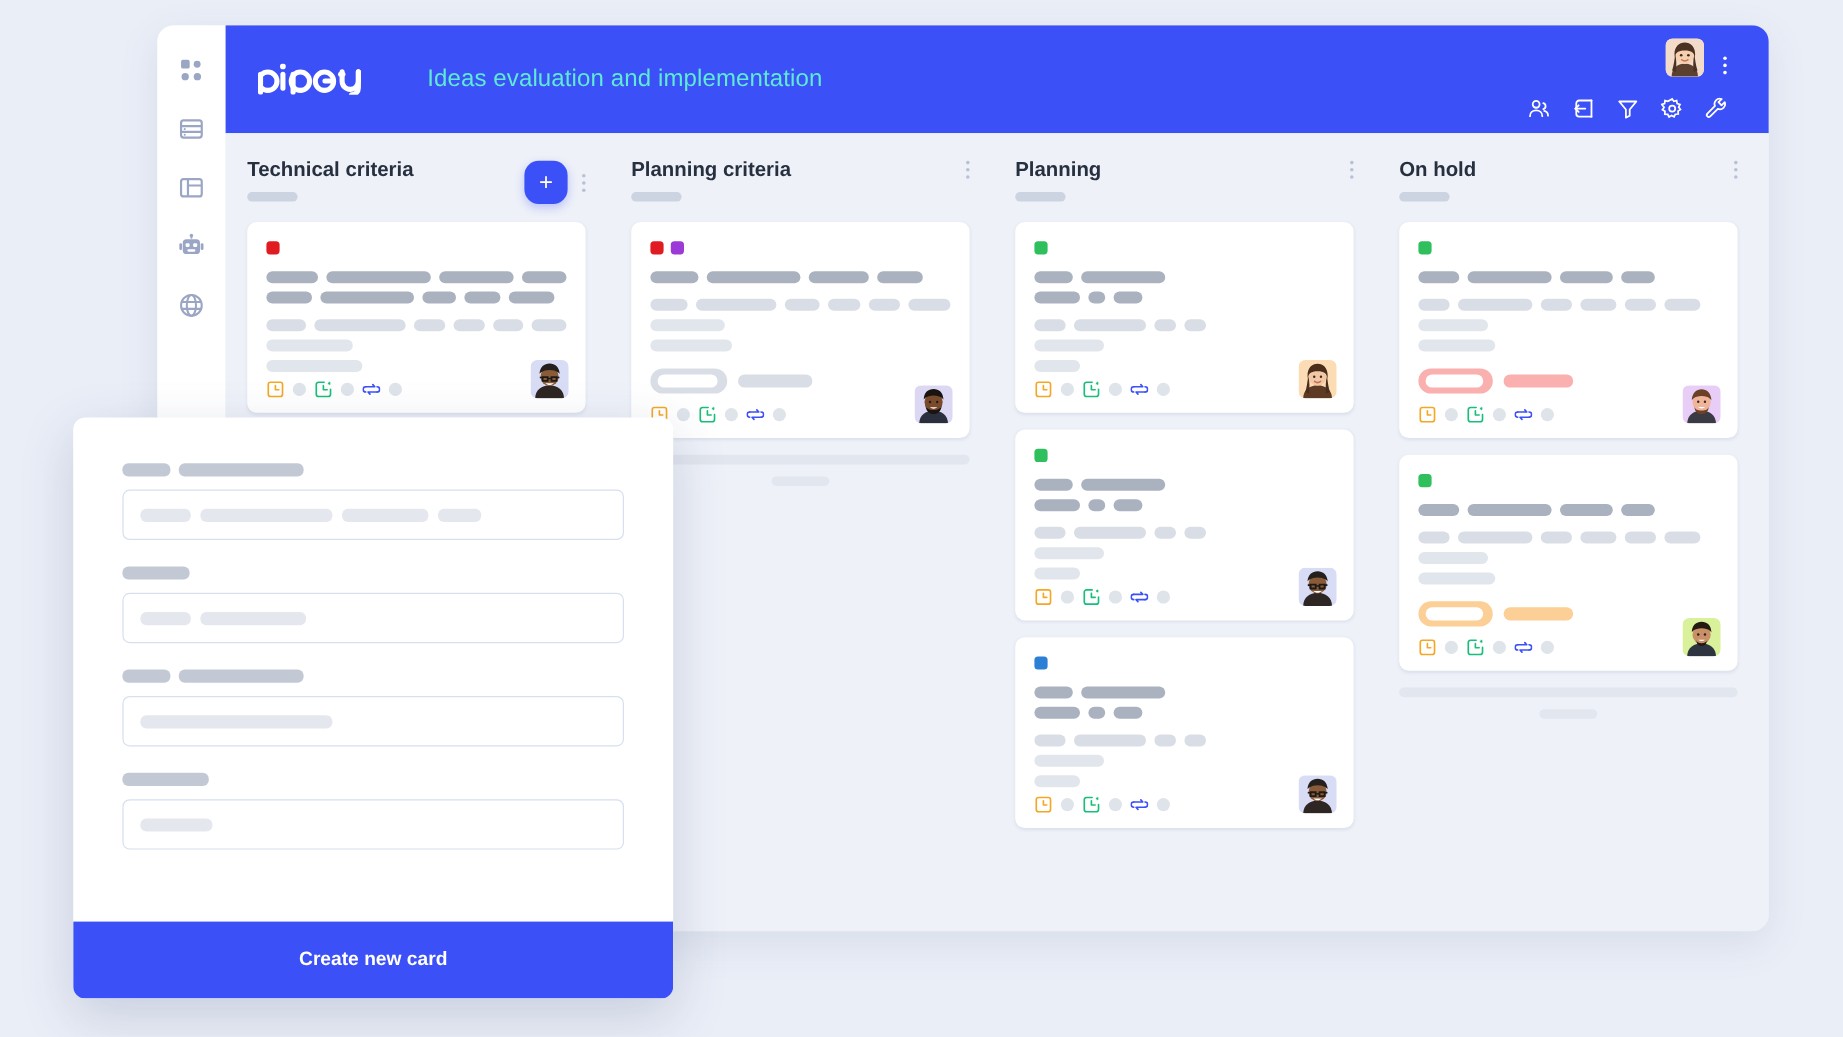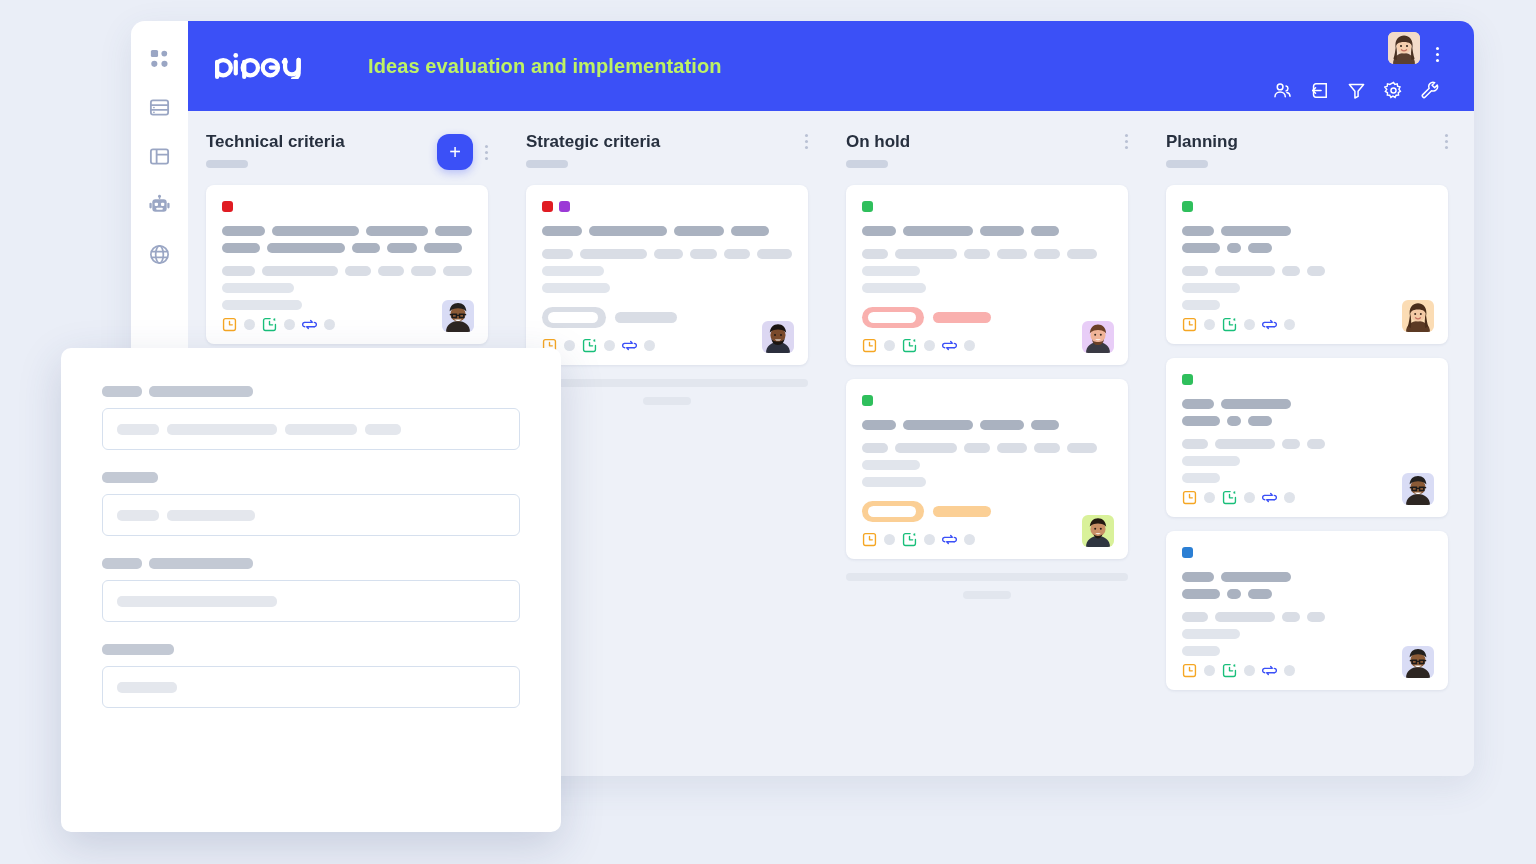--- a/index.html
+++ b/index.html
@@ -35,22 +35,22 @@
   .right { flex: 1; display: flex; flex-direction: column; min-width: 0; }
 
   
   .topbar {
     height: 90px; background: #3b50f7; position: relative;
     display: flex; align-items: center; padding-left: 27px;
   }
   .logo { height: 26px; color: #fff; display: block; }
   .logo svg { height: 26px; display: block; }
   .board-title {
-    color: #bef264; font-size: 20px; font-weight: bold;
-    margin-left: 40px; letter-spacing: .1px;
+    color: #5eead4; font-size: 20px; font-weight: normal;
+    margin-left: 28px; letter-spacing: .1px;
   }
   .tb-avatar {
     position: absolute; right: 54px; top: 11px;
     width: 32px; height: 32px; border-radius: 6px; overflow: hidden;
     background: #f0d9c9;
   }
   .tb-kebab { position: absolute; right: 35px; top: 26px; }
   .kebab { display:flex; flex-direction:column; gap:3px; align-items:center; }
   .kebab i { width: 3px; height: 3px; border-radius: 50%; background: #fff; display:block; }
   .kebab.grey i { background: #b9c1d4; }
@@ -353,21 +353,21 @@
                   <path d="M10.2 14.2h4.2v3.2h-4.2zM17.6 14.2h4.2v3.2h-4.2z" fill="none" stroke="#1d1b1a" stroke-width="1.5"></path>
                   <path d="M14.4 15.4h3.2M7.8 14.6h2.4M21.8 14.6h2.4" stroke="#1d1b1a" stroke-width="1.3"></path>
                   <path d="M12.4 19.4c2.2 2 5 2 7.2 0z" fill="#fff"></path>
                 </svg>
               </div>
             </div>
           </div>
           <div class="column">
             <div class="col-head">
               <div>
-                <div class="col-title">Strategic criteria</div>
+                <div class="col-title">Planning criteria</div>
                 <div class="col-sub"></div>
               </div>
               <div class="col-head-right">
                 <span class="kebab grey">
                   <i></i>
                   <i></i>
                   <i></i>
                 </span>
               </div>
             </div>
@@ -432,179 +432,20 @@
               <div class="card-avatar">
                 <svg viewBox="0 0 32 32">
                   <rect width="32" height="32" fill="#dcd7f2"></rect>
                   <path d="M4 32c0-7 5.5-11 12-11s12 4 12 11z" fill="#2b2f3d"></path>
                   <circle cx="16" cy="14" r="7.6" fill="#7a4a2c"></circle>
                   <path d="M7.8 12C8 6 11.5 3.2 16 3.2S23.9 6 24.2 12c0 0-2-3.4-8.2-3.4S7.8 12 7.8 12z" fill="#1a1410"></path>
                   <path d="M9.2 16c0 5 3 8 6.8 8s6.8-3 6.8-8c0 3-3 4.6-6.8 4.6S9.2 19 9.2 16z" fill="#1a1410"></path>
                   <circle cx="13" cy="14" r="1" fill="#241a14"></circle>
                   <circle cx="19" cy="14" r="1" fill="#241a14"></circle>
                   <path d="M12.8 18.4c2 1.6 4.4 1.6 6.4 0z" fill="#fff"></path>
-                </svg>
-              </div>
-            </div>
-            <div class="loadmore">
-              <div class="bar1"></div>
-              <div class="bar2"></div>
-            </div>
-          </div>
-          <div class="column">
-            <div class="col-head">
-              <div>
-                <div class="col-title">On hold</div>
-                <div class="col-sub"></div>
-              </div>
-              <div class="col-head-right">
-                <span class="kebab grey">
-                  <i></i>
-                  <i></i>
-                  <i></i>
-                </span>
-              </div>
-            </div>
-            <div class="card">
-              <div class="dots">
-                <span class="dot" style="background: rgb(47, 191, 92);"></span>
-              </div>
-              <div class="row gap2">
-                <span class="sk " style="width: 34px;"></span>
-                <span class="sk " style="width: 70px;"></span>
-                <span class="sk " style="width: 44px;"></span>
-                <span class="sk " style="width: 28px;"></span>
-              </div>
-              <div class="row">
-                <span class="sk light" style="width: 26px;"></span>
-                <span class="sk light" style="width: 62px;"></span>
-                <span class="sk light" style="width: 26px;"></span>
-                <span class="sk light" style="width: 30px;"></span>
-                <span class="sk light" style="width: 26px;"></span>
-                <span class="sk light" style="width: 30px;"></span>
-              </div>
-              <div class="row">
-                <span class="sk lighter" style="width: 58px;"></span>
-              </div>
-              <div class="row">
-                <span class="sk lighter" style="width: 64px;"></span>
-              </div>
-              <div class="pillrow">
-                <div class="pill-outline" style="background: rgb(249, 176, 174); width: 62px;">
-                  <span class="inner" style="width: 48px;"></span>
-                </div>
-                <div class="pill-solid" style="background: rgb(249, 176, 174); width: 58px;"></div>
-              </div>
-              <div class="cardfoot">
-                <span class="fi">
-                  <svg viewBox="0 0 24 24" fill="none" stroke="#f5a623" stroke-width="2.2" stroke-linecap="round" stroke-linejoin="round">
-                    <rect x="2.5" y="2.5" width="19" height="19" rx="3"></rect>
-                    <path d="M12 7v5.5h4.5"></path>
-                  </svg>
-                </span>
-                <span class="fdot"></span>
-                <span class="fi">
-                  <svg viewBox="0 0 24 24" fill="none" stroke="#18bf7a" stroke-width="2.2" stroke-linecap="round" stroke-linejoin="round">
-                    <path d="M21.5 12v6.5a3 3 0 0 1-3 3h-13a3 3 0 0 1-3-3v-13a3 3 0 0 1 3-3H13"></path>
-                    <path d="M12 7v5.5h5"></path>
-                    <circle cx="20" cy="4" r="2.4" fill="#18bf7a" stroke="none"></circle>
-                    <circle cx="20" cy="4" r="2.4" fill="none" stroke="#fff" stroke-width="1.2"></circle>
-                  </svg>
-                </span>
-                <span class="fdot"></span>
-                <span class="fi">
-                  <svg viewBox="0 0 24 24" fill="none" stroke="#3b50f7" stroke-width="2.2" stroke-linecap="round" stroke-linejoin="round">
-                    <path d="M4.5 8.5h12l-2.6-2.8"></path>
-                    <path d="M19.5 15.5h-12l2.6 2.8"></path>
-                    <path d="M4.5 8.5a3 3 0 0 0 0 7"></path>
-                    <path d="M19.5 15.5a3 3 0 0 0 0-7"></path>
-                  </svg>
-                </span>
-                <span class="fdot"></span>
-              </div>
-              <div class="card-avatar">
-                <svg viewBox="0 0 32 32">
-                  <rect width="32" height="32" fill="#e8cdf7"></rect>
-                  <path d="M4 32c0-7 5.5-11 12-11s12 4 12 11z" fill="#3a3a44"></path>
-                  <circle cx="16" cy="14" r="7.6" fill="#f0b498"></circle>
-                  <path d="M7.8 12.5C8.2 6.4 11.6 3.4 16 3.4s7.8 3 8.2 9.1c0 0-1.8-3.6-8.2-3.6S7.8 12.5 7.8 12.5z" fill="#6b4026"></path>
-                  <path d="M10 17.5c0 4.2 2.6 6.6 6 6.6s6-2.4 6-6.6c0 2.3-2.6 3.6-6 3.6s-6-1.3-6-3.6z" fill="#6b4026"></path>
-                  <circle cx="13.2" cy="13.8" r="1" fill="#3a2b22"></circle>
-                  <circle cx="18.8" cy="13.8" r="1" fill="#3a2b22"></circle>
-                  <path d="M13 18.2c1.9 1.5 4.1 1.5 6 0z" fill="#fff"></path>
-                </svg>
-              </div>
-            </div>
-            <div class="card">
-              <div class="dots">
-                <span class="dot" style="background: rgb(47, 191, 92);"></span>
-              </div>
-              <div class="row gap2">
-                <span class="sk " style="width: 34px;"></span>
-                <span class="sk " style="width: 70px;"></span>
-                <span class="sk " style="width: 44px;"></span>
-                <span class="sk " style="width: 28px;"></span>
-              </div>
-              <div class="row">
-                <span class="sk light" style="width: 26px;"></span>
-                <span class="sk light" style="width: 62px;"></span>
-                <span class="sk light" style="width: 26px;"></span>
-                <span class="sk light" style="width: 30px;"></span>
-                <span class="sk light" style="width: 26px;"></span>
-                <span class="sk light" style="width: 30px;"></span>
-              </div>
-              <div class="row">
-                <span class="sk lighter" style="width: 58px;"></span>
-              </div>
-              <div class="row">
-                <span class="sk lighter" style="width: 64px;"></span>
-              </div>
-              <div class="pillrow">
-                <div class="pill-outline" style="background: rgb(251, 207, 149); width: 62px;">
-                  <span class="inner" style="width: 48px;"></span>
-                </div>
-                <div class="pill-solid" style="background: rgb(251, 207, 149); width: 58px;"></div>
-              </div>
-              <div class="cardfoot">
-                <span class="fi">
-                  <svg viewBox="0 0 24 24" fill="none" stroke="#f5a623" stroke-width="2.2" stroke-linecap="round" stroke-linejoin="round">
-                    <rect x="2.5" y="2.5" width="19" height="19" rx="3"></rect>
-                    <path d="M12 7v5.5h4.5"></path>
-                  </svg>
-                </span>
-                <span class="fdot"></span>
-                <span class="fi">
-                  <svg viewBox="0 0 24 24" fill="none" stroke="#18bf7a" stroke-width="2.2" stroke-linecap="round" stroke-linejoin="round">
-                    <path d="M21.5 12v6.5a3 3 0 0 1-3 3h-13a3 3 0 0 1-3-3v-13a3 3 0 0 1 3-3H13"></path>
-                    <path d="M12 7v5.5h5"></path>
-                    <circle cx="20" cy="4" r="2.4" fill="#18bf7a" stroke="none"></circle>
-                    <circle cx="20" cy="4" r="2.4" fill="none" stroke="#fff" stroke-width="1.2"></circle>
-                  </svg>
-                </span>
-                <span class="fdot"></span>
-                <span class="fi">
-                  <svg viewBox="0 0 24 24" fill="none" stroke="#3b50f7" stroke-width="2.2" stroke-linecap="round" stroke-linejoin="round">
-                    <path d="M4.5 8.5h12l-2.6-2.8"></path>
-                    <path d="M19.5 15.5h-12l2.6 2.8"></path>
-                    <path d="M4.5 8.5a3 3 0 0 0 0 7"></path>
-                    <path d="M19.5 15.5a3 3 0 0 0 0-7"></path>
-                  </svg>
-                </span>
-                <span class="fdot"></span>
-              </div>
-              <div class="card-avatar">
-                <svg viewBox="0 0 32 32">
-                  <rect width="32" height="32" fill="#d9f19a"></rect>
-                  <path d="M4 32c0-7 5.5-11 12-11s12 4 12 11z" fill="#2f3540"></path>
-                  <circle cx="16" cy="14" r="7.6" fill="#c98f66"></circle>
-                  <path d="M7.8 12C8.1 6 11.5 3.2 16 3.2S23.9 6 24.2 12c0 0-2-3.4-8.2-3.4S7.8 12 7.8 12z" fill="#241a12"></path>
-                  <path d="M11.6 18.6c0 3 2 4.8 4.4 4.8s4.4-1.8 4.4-4.8c0 1.5-2 2.4-4.4 2.4s-4.4-.9-4.4-2.4z" fill="#241a12"></path>
-                  <circle cx="13.2" cy="13.8" r="1" fill="#2b1f16"></circle>
-                  <circle cx="18.8" cy="13.8" r="1" fill="#2b1f16"></circle>
-                  <path d="M13.2 18.2c1.8 1.4 3.8 1.4 5.6 0z" fill="#fff"></path>
                 </svg>
               </div>
             </div>
             <div class="loadmore">
               <div class="bar1"></div>
               <div class="bar2"></div>
             </div>
           </div>
           <div class="column">
             <div class="col-head">
@@ -808,20 +649,179 @@
                   <path d="M4 32c0-7 5.5-11 12-11s12 4 12 11z" fill="#2d2622"></path>
                   <circle cx="16" cy="14" r="7.6" fill="#8b5a36"></circle>
                   <path d="M7.6 11.5C8 5.8 11.4 3 16 3s8 2.8 8.4 8.5c0 0-2.6-3.2-8.4-3.2s-8.4 3.2-8.4 3.2z" fill="#23201e"></path>
                   <path d="M10.2 14.2h4.2v3.2h-4.2zM17.6 14.2h4.2v3.2h-4.2z" fill="none" stroke="#1d1b1a" stroke-width="1.5"></path>
                   <path d="M14.4 15.4h3.2M7.8 14.6h2.4M21.8 14.6h2.4" stroke="#1d1b1a" stroke-width="1.3"></path>
                   <path d="M12.4 19.4c2.2 2 5 2 7.2 0z" fill="#fff"></path>
                 </svg>
               </div>
             </div>
           </div>
+          <div class="column">
+            <div class="col-head">
+              <div>
+                <div class="col-title">On hold</div>
+                <div class="col-sub"></div>
+              </div>
+              <div class="col-head-right">
+                <span class="kebab grey">
+                  <i></i>
+                  <i></i>
+                  <i></i>
+                </span>
+              </div>
+            </div>
+            <div class="card">
+              <div class="dots">
+                <span class="dot" style="background: rgb(47, 191, 92);"></span>
+              </div>
+              <div class="row gap2">
+                <span class="sk " style="width: 34px;"></span>
+                <span class="sk " style="width: 70px;"></span>
+                <span class="sk " style="width: 44px;"></span>
+                <span class="sk " style="width: 28px;"></span>
+              </div>
+              <div class="row">
+                <span class="sk light" style="width: 26px;"></span>
+                <span class="sk light" style="width: 62px;"></span>
+                <span class="sk light" style="width: 26px;"></span>
+                <span class="sk light" style="width: 30px;"></span>
+                <span class="sk light" style="width: 26px;"></span>
+                <span class="sk light" style="width: 30px;"></span>
+              </div>
+              <div class="row">
+                <span class="sk lighter" style="width: 58px;"></span>
+              </div>
+              <div class="row">
+                <span class="sk lighter" style="width: 64px;"></span>
+              </div>
+              <div class="pillrow">
+                <div class="pill-outline" style="background: rgb(249, 176, 174); width: 62px;">
+                  <span class="inner" style="width: 48px;"></span>
+                </div>
+                <div class="pill-solid" style="background: rgb(249, 176, 174); width: 58px;"></div>
+              </div>
+              <div class="cardfoot">
+                <span class="fi">
+                  <svg viewBox="0 0 24 24" fill="none" stroke="#f5a623" stroke-width="2.2" stroke-linecap="round" stroke-linejoin="round">
+                    <rect x="2.5" y="2.5" width="19" height="19" rx="3"></rect>
+                    <path d="M12 7v5.5h4.5"></path>
+                  </svg>
+                </span>
+                <span class="fdot"></span>
+                <span class="fi">
+                  <svg viewBox="0 0 24 24" fill="none" stroke="#18bf7a" stroke-width="2.2" stroke-linecap="round" stroke-linejoin="round">
+                    <path d="M21.5 12v6.5a3 3 0 0 1-3 3h-13a3 3 0 0 1-3-3v-13a3 3 0 0 1 3-3H13"></path>
+                    <path d="M12 7v5.5h5"></path>
+                    <circle cx="20" cy="4" r="2.4" fill="#18bf7a" stroke="none"></circle>
+                    <circle cx="20" cy="4" r="2.4" fill="none" stroke="#fff" stroke-width="1.2"></circle>
+                  </svg>
+                </span>
+                <span class="fdot"></span>
+                <span class="fi">
+                  <svg viewBox="0 0 24 24" fill="none" stroke="#3b50f7" stroke-width="2.2" stroke-linecap="round" stroke-linejoin="round">
+                    <path d="M4.5 8.5h12l-2.6-2.8"></path>
+                    <path d="M19.5 15.5h-12l2.6 2.8"></path>
+                    <path d="M4.5 8.5a3 3 0 0 0 0 7"></path>
+                    <path d="M19.5 15.5a3 3 0 0 0 0-7"></path>
+                  </svg>
+                </span>
+                <span class="fdot"></span>
+              </div>
+              <div class="card-avatar">
+                <svg viewBox="0 0 32 32">
+                  <rect width="32" height="32" fill="#e8cdf7"></rect>
+                  <path d="M4 32c0-7 5.5-11 12-11s12 4 12 11z" fill="#3a3a44"></path>
+                  <circle cx="16" cy="14" r="7.6" fill="#f0b498"></circle>
+                  <path d="M7.8 12.5C8.2 6.4 11.6 3.4 16 3.4s7.8 3 8.2 9.1c0 0-1.8-3.6-8.2-3.6S7.8 12.5 7.8 12.5z" fill="#6b4026"></path>
+                  <path d="M10 17.5c0 4.2 2.6 6.6 6 6.6s6-2.4 6-6.6c0 2.3-2.6 3.6-6 3.6s-6-1.3-6-3.6z" fill="#6b4026"></path>
+                  <circle cx="13.2" cy="13.8" r="1" fill="#3a2b22"></circle>
+                  <circle cx="18.8" cy="13.8" r="1" fill="#3a2b22"></circle>
+                  <path d="M13 18.2c1.9 1.5 4.1 1.5 6 0z" fill="#fff"></path>
+                </svg>
+              </div>
+            </div>
+            <div class="card">
+              <div class="dots">
+                <span class="dot" style="background: rgb(47, 191, 92);"></span>
+              </div>
+              <div class="row gap2">
+                <span class="sk " style="width: 34px;"></span>
+                <span class="sk " style="width: 70px;"></span>
+                <span class="sk " style="width: 44px;"></span>
+                <span class="sk " style="width: 28px;"></span>
+              </div>
+              <div class="row">
+                <span class="sk light" style="width: 26px;"></span>
+                <span class="sk light" style="width: 62px;"></span>
+                <span class="sk light" style="width: 26px;"></span>
+                <span class="sk light" style="width: 30px;"></span>
+                <span class="sk light" style="width: 26px;"></span>
+                <span class="sk light" style="width: 30px;"></span>
+              </div>
+              <div class="row">
+                <span class="sk lighter" style="width: 58px;"></span>
+              </div>
+              <div class="row">
+                <span class="sk lighter" style="width: 64px;"></span>
+              </div>
+              <div class="pillrow">
+                <div class="pill-outline" style="background: rgb(251, 207, 149); width: 62px;">
+                  <span class="inner" style="width: 48px;"></span>
+                </div>
+                <div class="pill-solid" style="background: rgb(251, 207, 149); width: 58px;"></div>
+              </div>
+              <div class="cardfoot">
+                <span class="fi">
+                  <svg viewBox="0 0 24 24" fill="none" stroke="#f5a623" stroke-width="2.2" stroke-linecap="round" stroke-linejoin="round">
+                    <rect x="2.5" y="2.5" width="19" height="19" rx="3"></rect>
+                    <path d="M12 7v5.5h4.5"></path>
+                  </svg>
+                </span>
+                <span class="fdot"></span>
+                <span class="fi">
+                  <svg viewBox="0 0 24 24" fill="none" stroke="#18bf7a" stroke-width="2.2" stroke-linecap="round" stroke-linejoin="round">
+                    <path d="M21.5 12v6.5a3 3 0 0 1-3 3h-13a3 3 0 0 1-3-3v-13a3 3 0 0 1 3-3H13"></path>
+                    <path d="M12 7v5.5h5"></path>
+                    <circle cx="20" cy="4" r="2.4" fill="#18bf7a" stroke="none"></circle>
+                    <circle cx="20" cy="4" r="2.4" fill="none" stroke="#fff" stroke-width="1.2"></circle>
+                  </svg>
+                </span>
+                <span class="fdot"></span>
+                <span class="fi">
+                  <svg viewBox="0 0 24 24" fill="none" stroke="#3b50f7" stroke-width="2.2" stroke-linecap="round" stroke-linejoin="round">
+                    <path d="M4.5 8.5h12l-2.6-2.8"></path>
+                    <path d="M19.5 15.5h-12l2.6 2.8"></path>
+                    <path d="M4.5 8.5a3 3 0 0 0 0 7"></path>
+                    <path d="M19.5 15.5a3 3 0 0 0 0-7"></path>
+                  </svg>
+                </span>
+                <span class="fdot"></span>
+              </div>
+              <div class="card-avatar">
+                <svg viewBox="0 0 32 32">
+                  <rect width="32" height="32" fill="#d9f19a"></rect>
+                  <path d="M4 32c0-7 5.5-11 12-11s12 4 12 11z" fill="#2f3540"></path>
+                  <circle cx="16" cy="14" r="7.6" fill="#c98f66"></circle>
+                  <path d="M7.8 12C8.1 6 11.5 3.2 16 3.2S23.9 6 24.2 12c0 0-2-3.4-8.2-3.4S7.8 12 7.8 12z" fill="#241a12"></path>
+                  <path d="M11.6 18.6c0 3 2 4.8 4.4 4.8s4.4-1.8 4.4-4.8c0 1.5-2 2.4-4.4 2.4s-4.4-.9-4.4-2.4z" fill="#241a12"></path>
+                  <circle cx="13.2" cy="13.8" r="1" fill="#2b1f16"></circle>
+                  <circle cx="18.8" cy="13.8" r="1" fill="#2b1f16"></circle>
+                  <path d="M13.2 18.2c1.8 1.4 3.8 1.4 5.6 0z" fill="#fff"></path>
+                </svg>
+              </div>
+            </div>
+            <div class="loadmore">
+              <div class="bar1"></div>
+              <div class="bar2"></div>
+            </div>
+          </div>
         </section>
     </div>
   </div>
 
   <div class="modal">
     <div class="modal-body">
       <div id="modal-fields">
           <div class="field">
             <div class="flabel">
               <span class="sk " style="width: 40px;"></span>
@@ -855,14 +855,15 @@
           <div class="field">
             <div class="flabel">
               <span class="sk " style="width: 72px;"></span>
             </div>
             <div class="finput">
               <span class="sk " style="width: 60px;"></span>
             </div>
           </div>
         </div>
     </div>
+    <button class="modal-footer">Create new card</button>
   </div>
 </div>
 
 </body></html>

